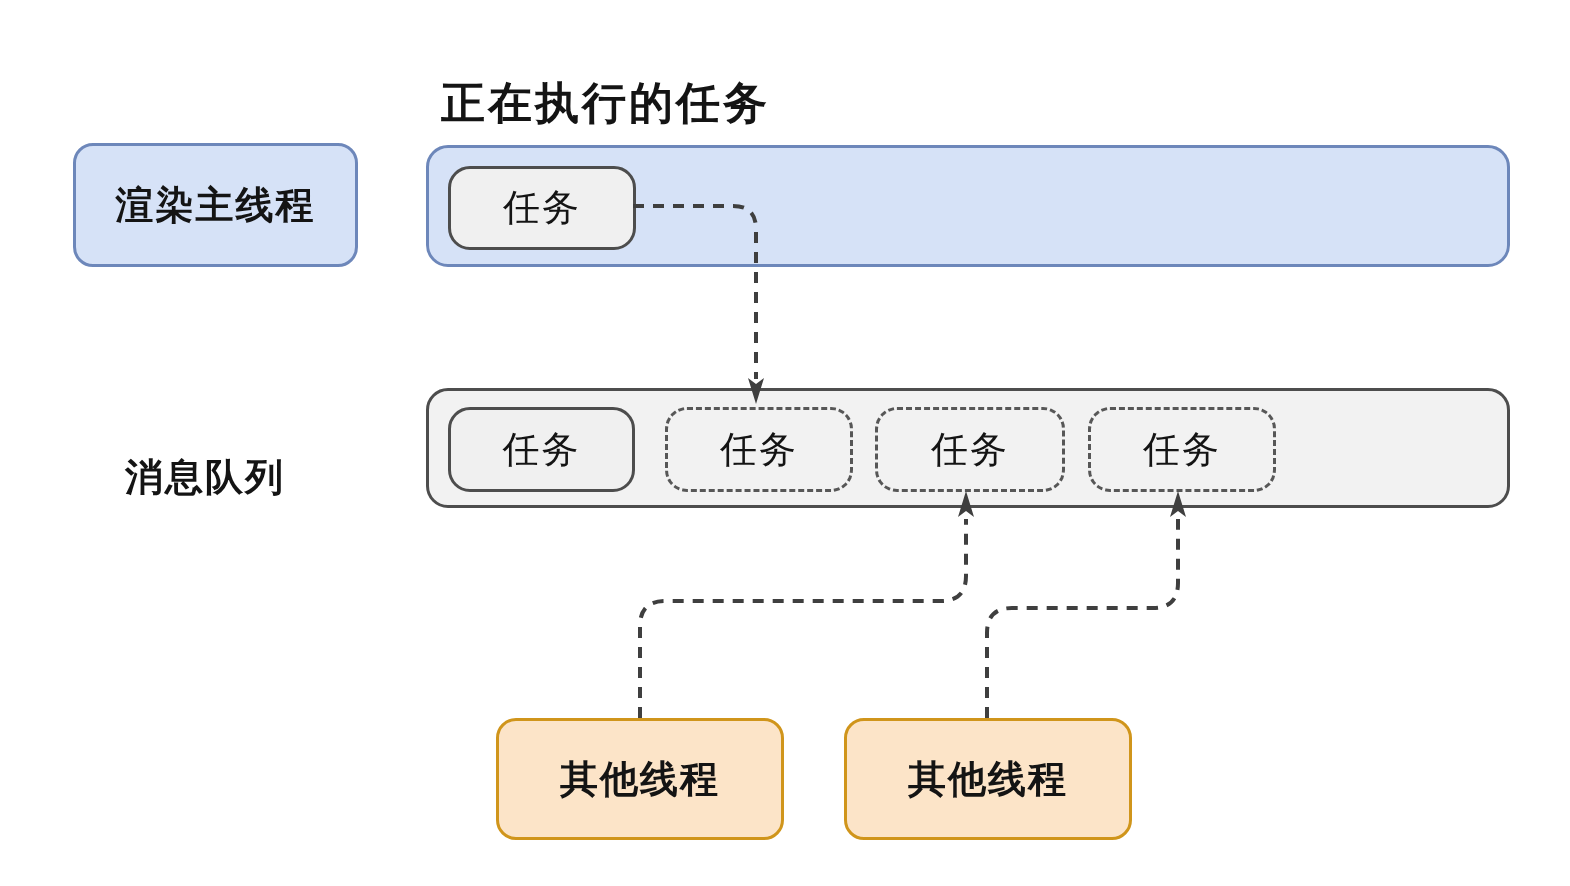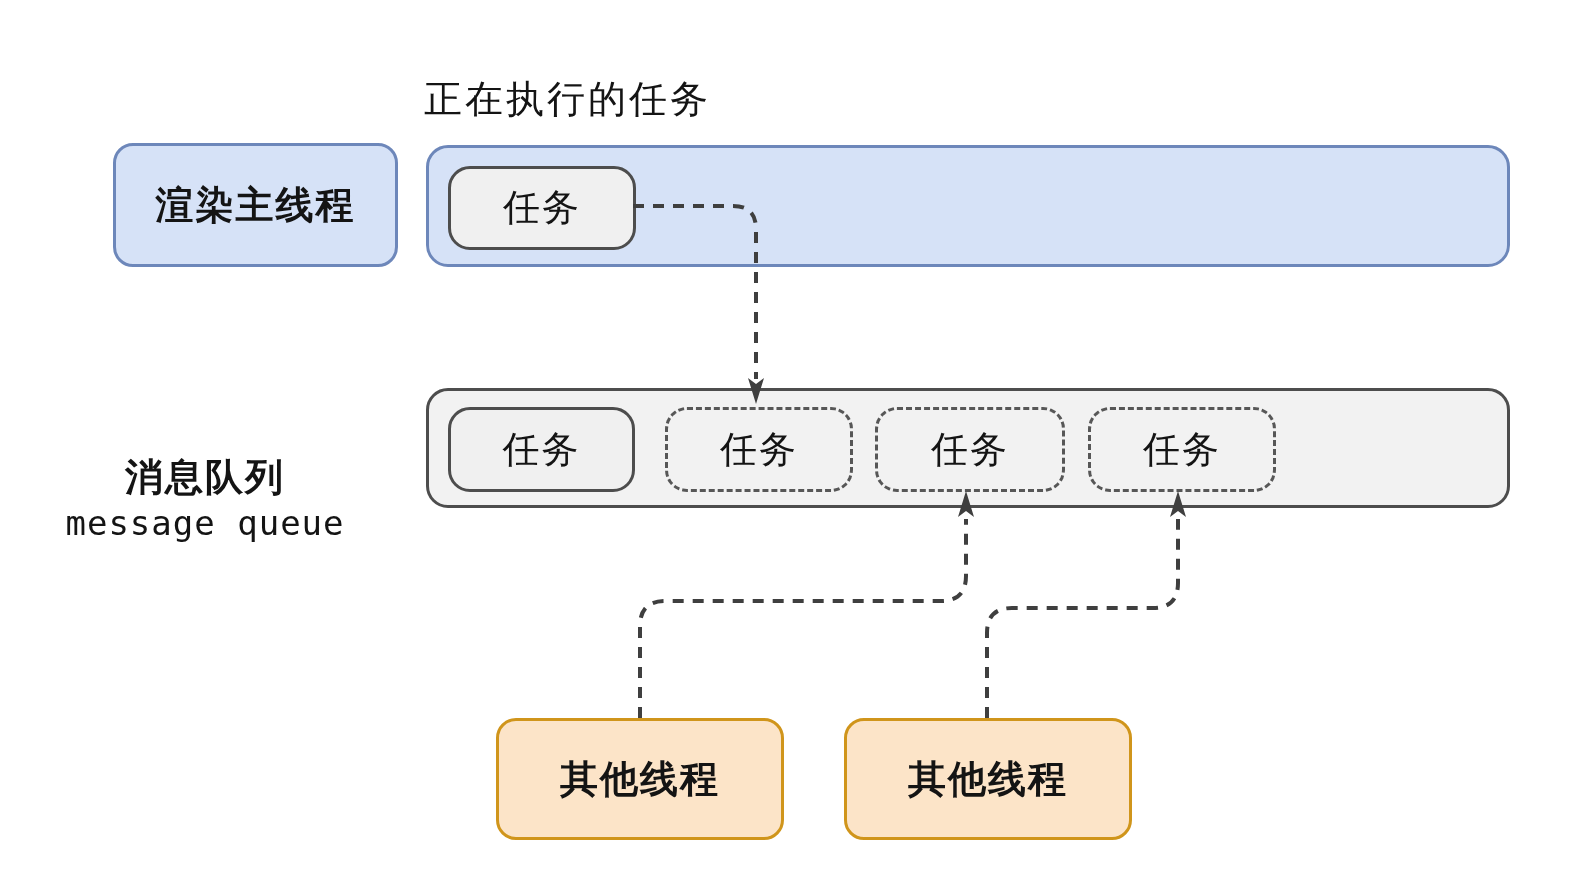--- a/index.html
+++ b/index.html
@@ -21,28 +21,28 @@
     width:1570px;height:886px;
     background:#ffffff;
     overflow:hidden;
     font-family:"Liberation Sans",sans-serif;
     color:var(--text);
   }
   .abs{position:absolute;box-sizing:border-box;}
   .center{display:flex;align-items:center;justify-content:center;}
 
   .title{
-    left:424px;top:74px;width:420px;height:46px;
-    font-size:38px;font-weight:400;letter-spacing:3px;
+    left:441px;top:74px;width:420px;height:46px;
+    font-size:44px;font-weight:700;letter-spacing:3px;
     white-space:nowrap;
   }
 
   .big-box{
     border-radius:20px;
-    font-size:38px;font-weight:600;letter-spacing:2px;margin-left:40px;
+    font-size:38px;font-weight:600;letter-spacing:2px;
   }
   .thread-box{
     left:73px;top:143px;width:285px;height:124px;
     background:var(--thread-fill);
     border:3px solid var(--thread-border);
   }
   .thread-track{
     left:426px;top:145px;width:1084px;height:122px;
     background:var(--thread-fill);
     border:3px solid var(--thread-border);
@@ -117,21 +117,20 @@
   </div>
 
   <div class="abs thread-track">
     <div class="abs center task solid running-task">
       <span>任务</span>
     </div>
   </div>
 
   <div class="abs queue-label">
     <div class="queue-label-cn">消息队列</div>
-    <div class="queue-label-en">message queue</div>
   </div>
 
   <div class="abs queue-track">
     <div class="abs center task solid q0">
       <span>任务</span>
     </div>
     <div class="abs center task dashed q1">
       <span>任务</span>
     </div>
     <div class="abs center task dashed q2">

